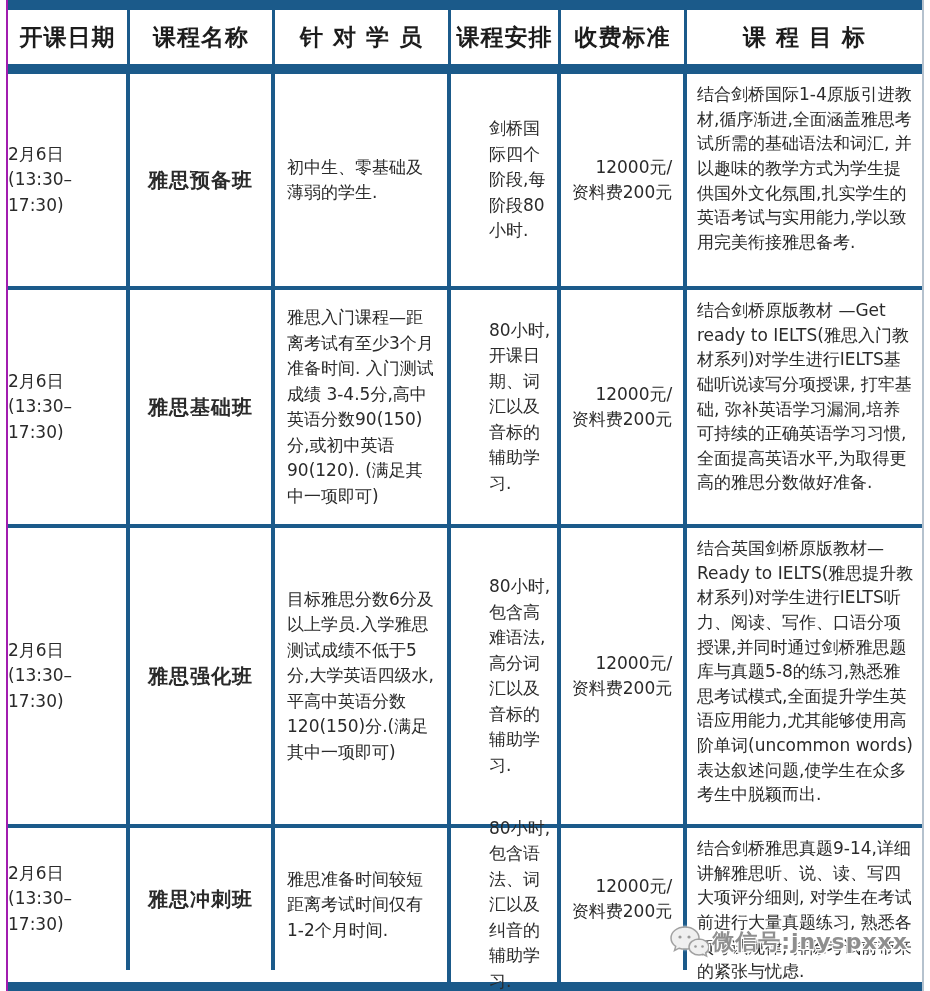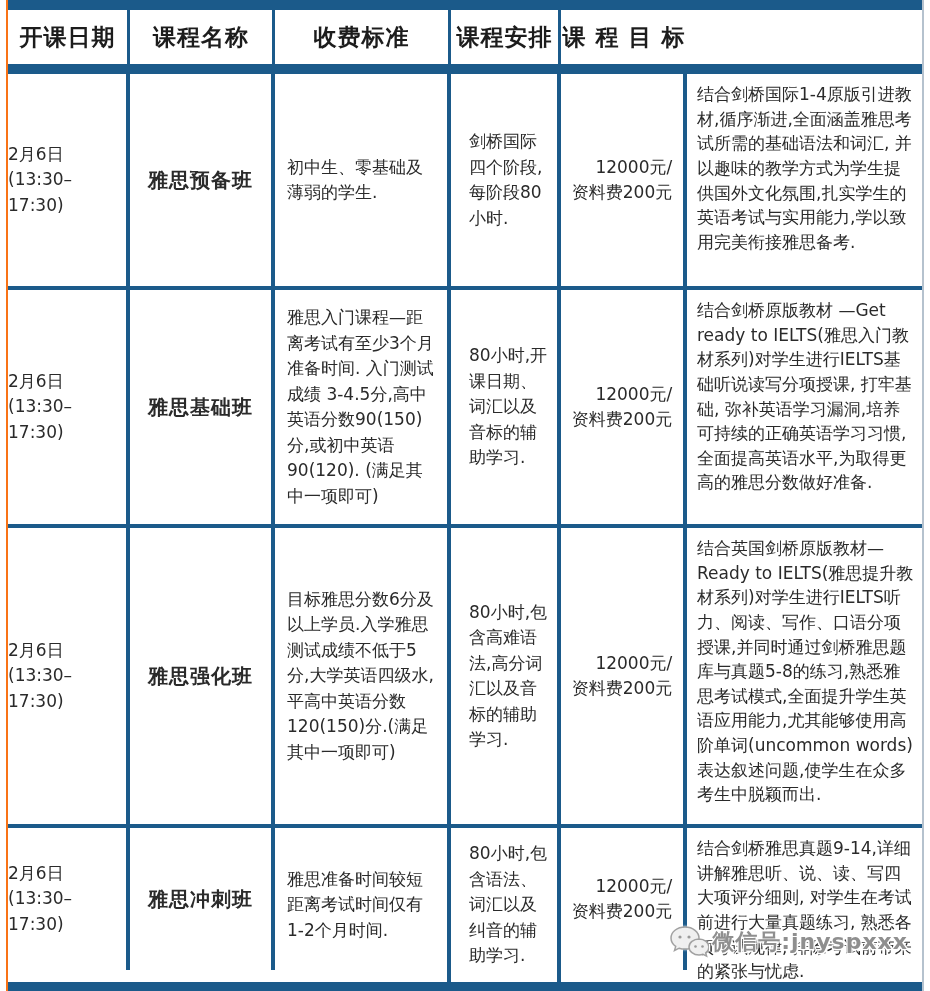--- a/index.html
+++ b/index.html
@@ -1,33 +1,33 @@
 <!DOCTYPE html>
 <html><head>
 <meta charset="utf-8">
 <style>
   html,body{margin:0;padding:0;background:#ffffff;}
   body{width:930px;font-family:"DejaVu Sans","Liberation Sans",sans-serif;color:#2a2a2a;}
   .page{position:relative;width:930px;min-height:991px;background:#fff;}
-  .table-wrap{margin:0 6px;border-left:2px solid #f97316;border-right:2px solid #b5c2ce;}
+  .table-wrap{margin:0 6px;border-left:2px solid #a21caf;border-right:2px solid #b5c2ce;}
   .bar{height:10px;background:#1b5a8a;}
   .grid{display:grid;grid-template-columns:122px 145px 176px 110px 126px auto;}
   .hcell{height:54px;display:flex;align-items:center;justify-content:center;
          font-size:23px;font-weight:700;color:#1c1c1c;border-right:3px solid #1b5a8a;
          background:#fff;letter-spacing:1px;}
   .hcell:last-child{border-right:none;border-radius:17px;}
   .row{border-bottom:4px solid #1b5a8a;}
   .row.last{border-bottom:none;}
   .cell{border-right:4px solid #1b5a8a;background:#fff;display:flex;
         font-size:17px;line-height:1.5;}
   .cell:last-child{border-right:none;}
   .cell.date{align-items:center;justify-content:center;text-align:left;white-space:pre-line;}
   .cell.name{align-items:center;justify-content:center;font-size:20px;font-weight:600;letter-spacing:1px;}
   .cell.target{align-items:center;padding:6px 8px 6px 12px;}
-  .cell.schedule{align-items:center;padding:6px 4px 6px 18px;}
+  .cell.schedule{align-items:center;padding:6px 4px 6px 18px;margin-left:20px;}
   .cell.fee{align-items:center;justify-content:center;text-align:right;white-space:pre-line;}
   .cell.goal{align-items:flex-start;padding:8px 6px 0 10px;font-size:17px;line-height:1.45;}
   .r1 .cell{min-height:200px;}
   .r2 .cell{min-height:222px;}
   .r3 .cell{min-height:284px;}
   .r4 .cell{height:142px;overflow:visible;}
   .watermark{position:absolute;top:925px;right:22px;display:flex;align-items:center;
              gap:3px;z-index:5;pointer-events:none;}
   .watermark .wm-text{font-size:22px;font-weight:700;color:#8f8f8f;letter-spacing:1px;
       text-shadow:-1px -1px 0 #fff,1px -1px 0 #fff,-1px 1px 0 #fff,1px 1px 0 #fff,0 2px 2px rgba(255,255,255,.8);text-align:center;}
@@ -37,22 +37,23 @@
 <body>
 
 <div class="page">
   <div class="table-wrap">
 
     <div class="bar"></div>
 
     <div class="grid">
       <div class="hcell">开课日期</div>
       <div class="hcell">课程名称</div>
+      <div class="hcell">针 对 学 员</div>
+      <div class="hcell">课程安排</div>
       <div class="hcell">收费标准</div>
-      <div class="hcell">课程安排</div>
       <div class="hcell">课 程 目 标</div>
     </div>
 
     <div class="bar"></div>
 
     <div class="grid row r1">
       <div class="cell date">2月6日
 (13:30–17:30)</div>
       <div class="cell name">雅思预备班</div>
       <div class="cell target">初中生、零基础及薄弱的学生.</div>

